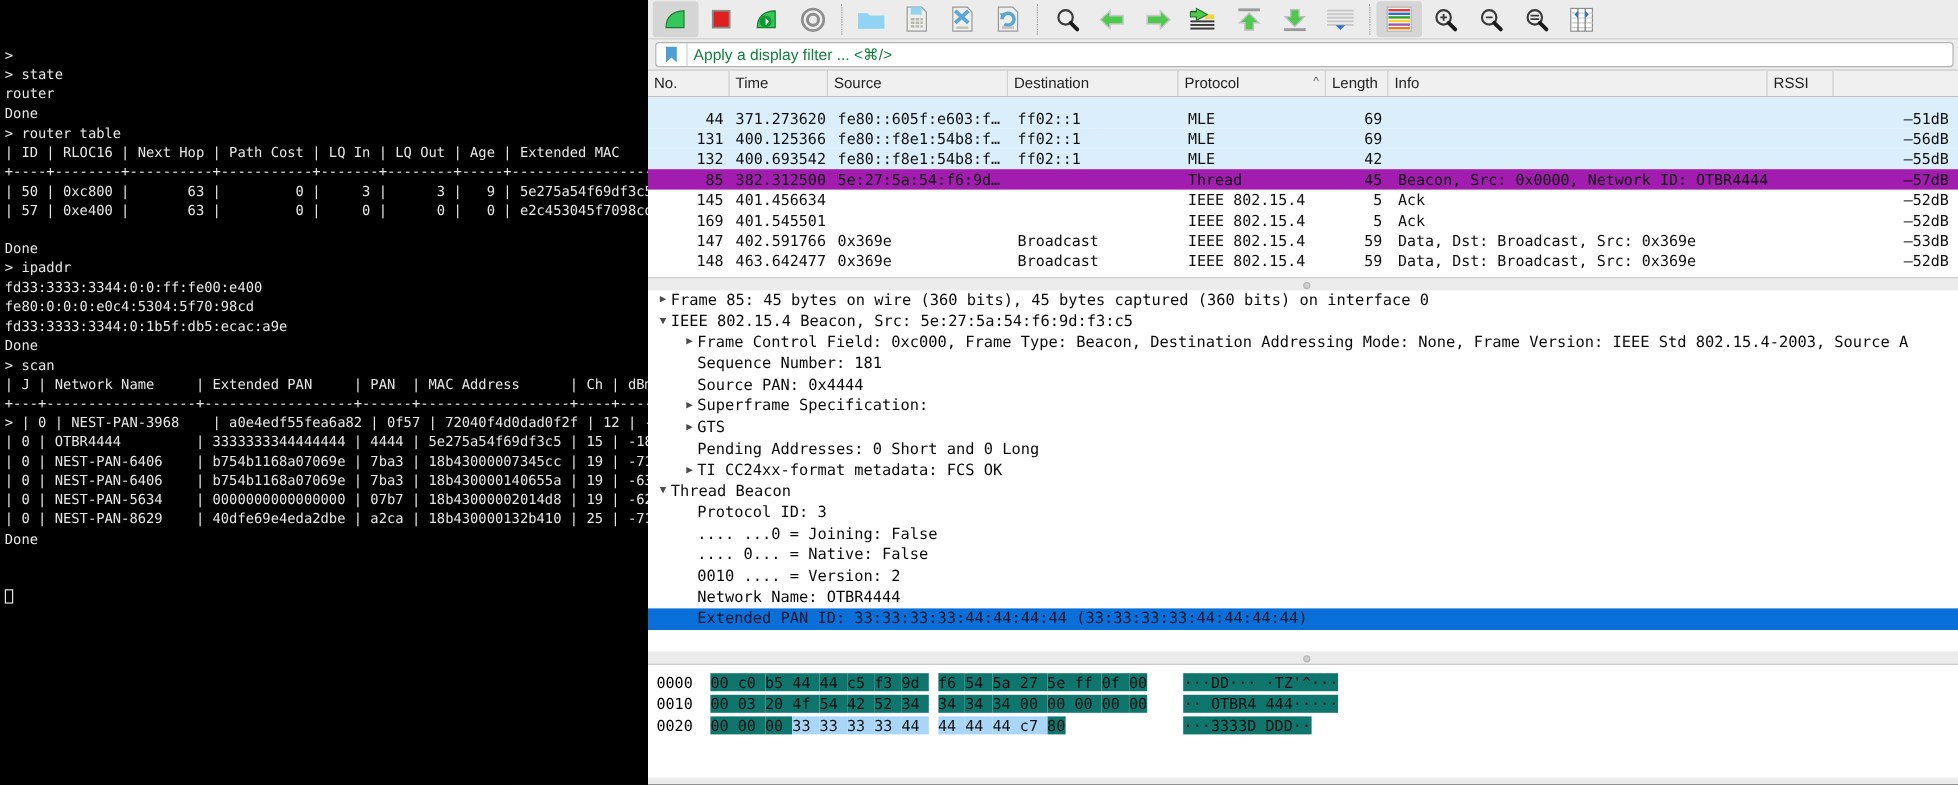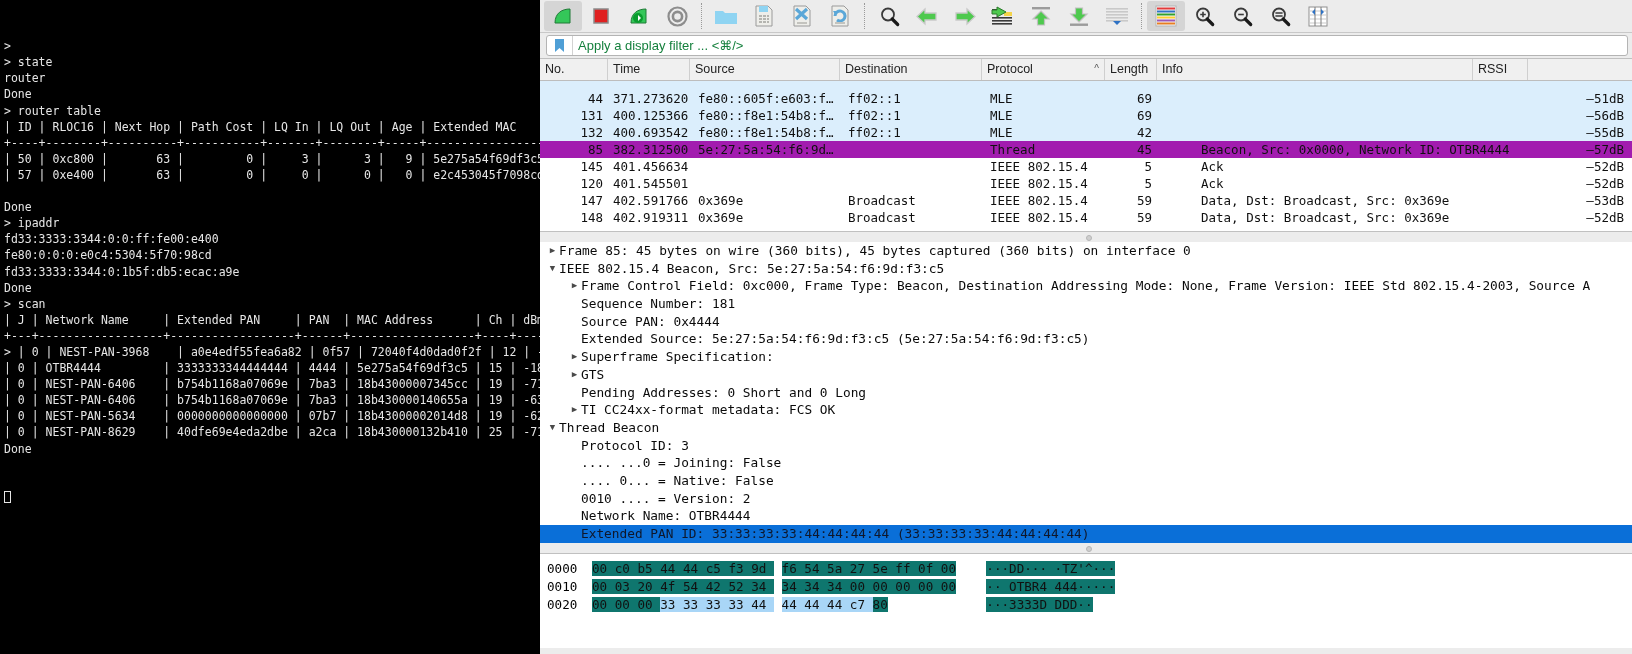--- a/index.html
+++ b/index.html
@@ -65,21 +65,21 @@
     color:#101010; line-height:17px; }
   .prow.tint  { background:#dbeefc; }
   .prow.sel   { background:#a21caf; }
   .prow .td { padding:0 5px; white-space:nowrap; overflow:hidden; }
   .c-no   { width:68px; text-align:right; }
   .c-time { width:82px; text-align:right; }
   .c-src  { width:150px; padding-left:8px !important; }
   .c-dst  { width:142px; padding-left:8px !important; }
   .c-prot { width:123px; padding-left:8px !important; }
   .c-len  { width:52px; text-align:right; }
-  .c-info { flex:1; padding-left:8px !important;margin-left:36px; }
+  .c-info { flex:1; padding-left:8px !important; }
   .c-rssi { width:55px; text-align:right; padding-right:8px !important; }
 
   .splitter { height:10px; background:#ececec; position:relative; }
   .splitter .handle { position:absolute; left:50%; top:3px; width:6px;
     height:6px; border-radius:50%; background:#cfcfcf;
     border:1px solid #b6b6b6; }
 
   
   #detail { position:relative; height:301px; background:#fff;
      overflow:hidden; }
@@ -367,42 +367,42 @@
             <div class="td c-no">145</div>
             <div class="td c-time">401.456634</div>
             <div class="td c-src"></div>
             <div class="td c-dst"></div>
             <div class="td c-prot">IEEE 802.15.4</div>
             <div class="td c-len">5</div>
             <div class="td c-info">Ack</div>
             <div class="td c-rssi">–52dB</div>
           </div>
           <div class="prow">
-            <div class="td c-no">120</div>
+            <div class="td c-no">169</div>
             <div class="td c-time">401.545501</div>
             <div class="td c-src"></div>
             <div class="td c-dst"></div>
             <div class="td c-prot">IEEE 802.15.4</div>
             <div class="td c-len">5</div>
             <div class="td c-info">Ack</div>
             <div class="td c-rssi">–52dB</div>
           </div>
           <div class="prow">
             <div class="td c-no">147</div>
             <div class="td c-time">402.591766</div>
             <div class="td c-src">0x369e</div>
             <div class="td c-dst">Broadcast</div>
             <div class="td c-prot">IEEE 802.15.4</div>
             <div class="td c-len">59</div>
             <div class="td c-info">Data, Dst: Broadcast, Src: 0x369e</div>
             <div class="td c-rssi">–53dB</div>
           </div>
           <div class="prow">
             <div class="td c-no">148</div>
-            <div class="td c-time">402.919311</div>
+            <div class="td c-time">463.642477</div>
             <div class="td c-src">0x369e</div>
             <div class="td c-dst">Broadcast</div>
             <div class="td c-prot">IEEE 802.15.4</div>
             <div class="td c-len">59</div>
             <div class="td c-info">Data, Dst: Broadcast, Src: 0x369e</div>
             <div class="td c-rssi">–52dB</div>
           </div>
         </div>
     </div>
 
@@ -425,24 +425,20 @@
         </div>
         <div class="drow" style="padding-left: 28px;">
           <span class="tw"></span>
           <span>Sequence Number: 181</span>
         </div>
         <div class="drow" style="padding-left: 28px;">
           <span class="tw"></span>
           <span>Source PAN: 0x4444</span>
         </div>
         <div class="drow" style="padding-left: 28px;">
-          <span class="tw"></span>
-          <span>Extended Source: 5e:27:5a:54:f6:9d:f3:c5 (5e:27:5a:54:f6:9d:f3:c5)</span>
-        </div>
-        <div class="drow" style="padding-left: 28px;">
           <span class="tw">▶</span>
           <span>Superframe Specification:</span>
         </div>
         <div class="drow" style="padding-left: 28px;">
           <span class="tw">▶</span>
           <span>GTS</span>
         </div>
         <div class="drow" style="padding-left: 28px;">
           <span class="tw"></span>
           <span>Pending Addresses: 0 Short and 0 Long</span>

